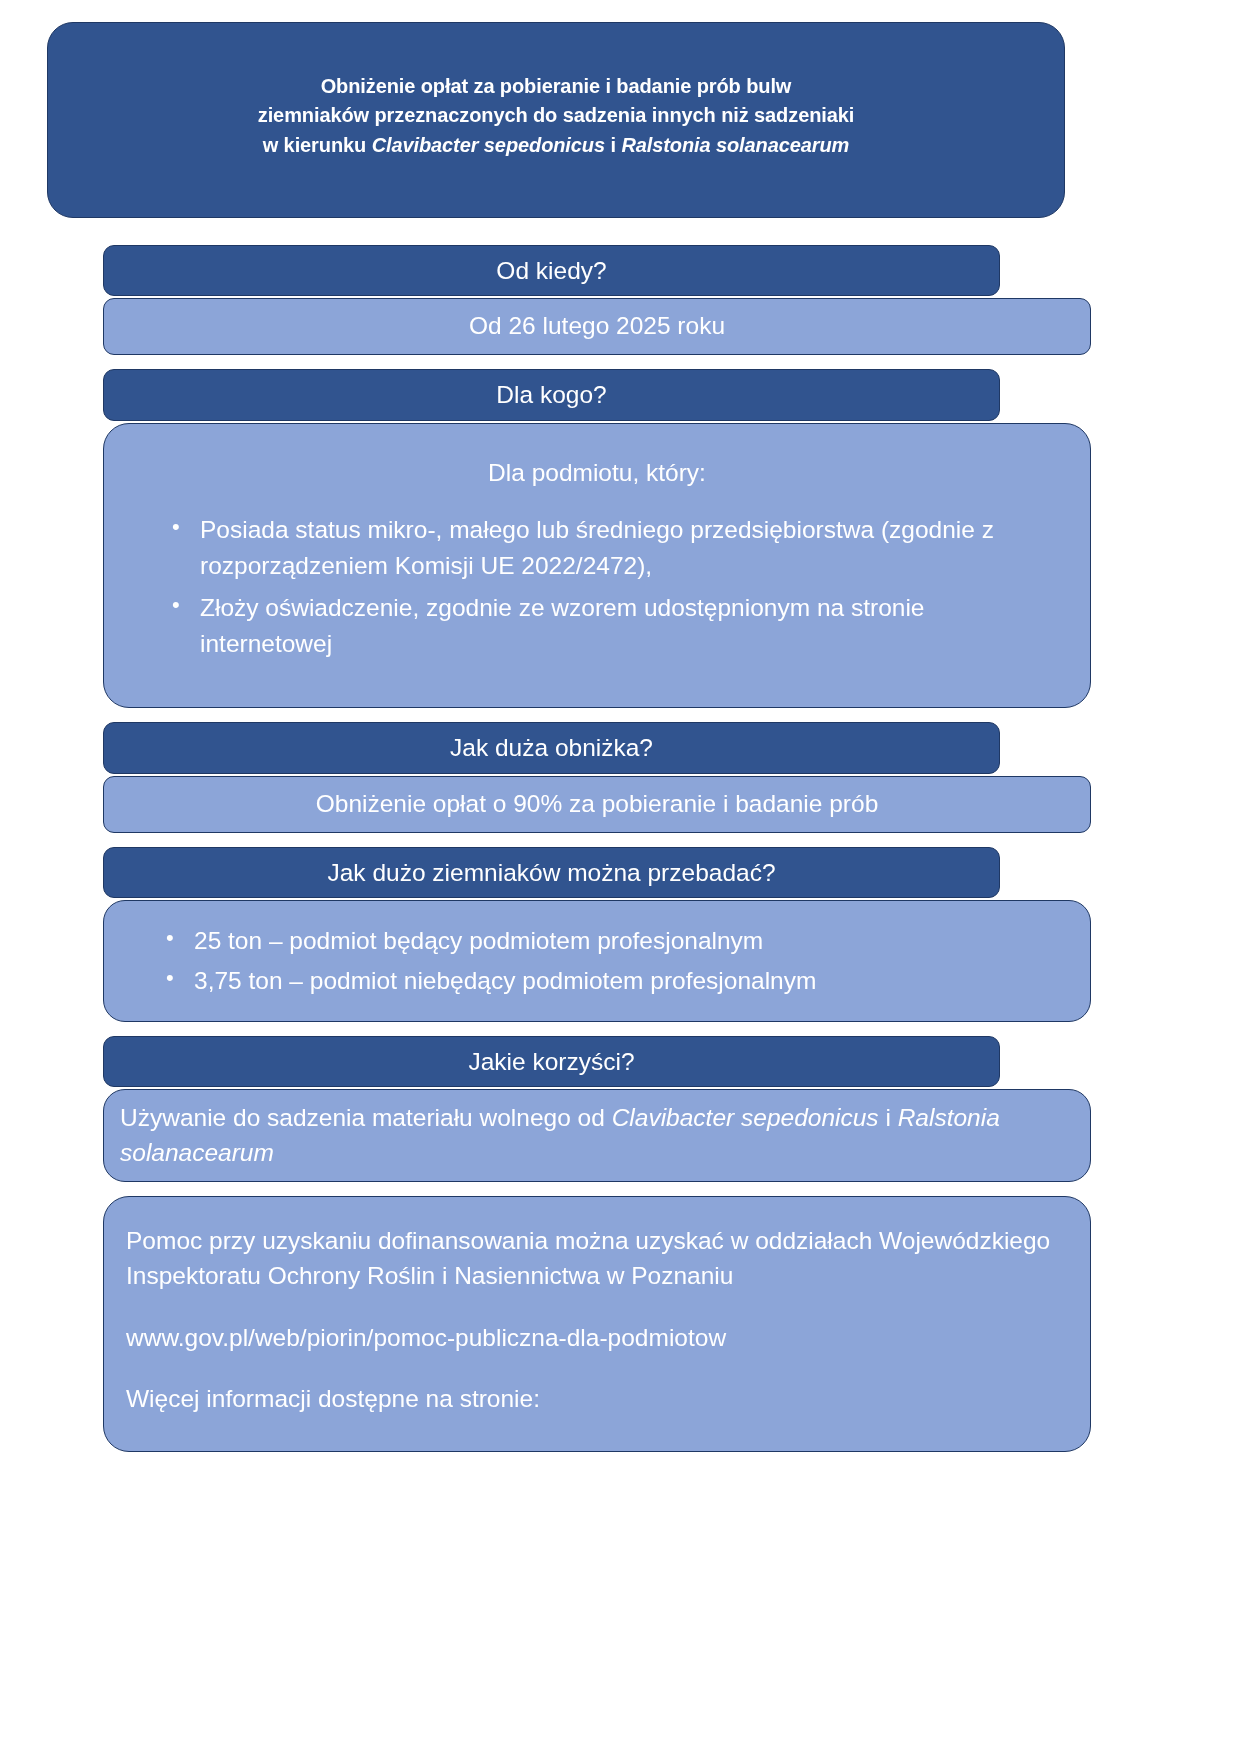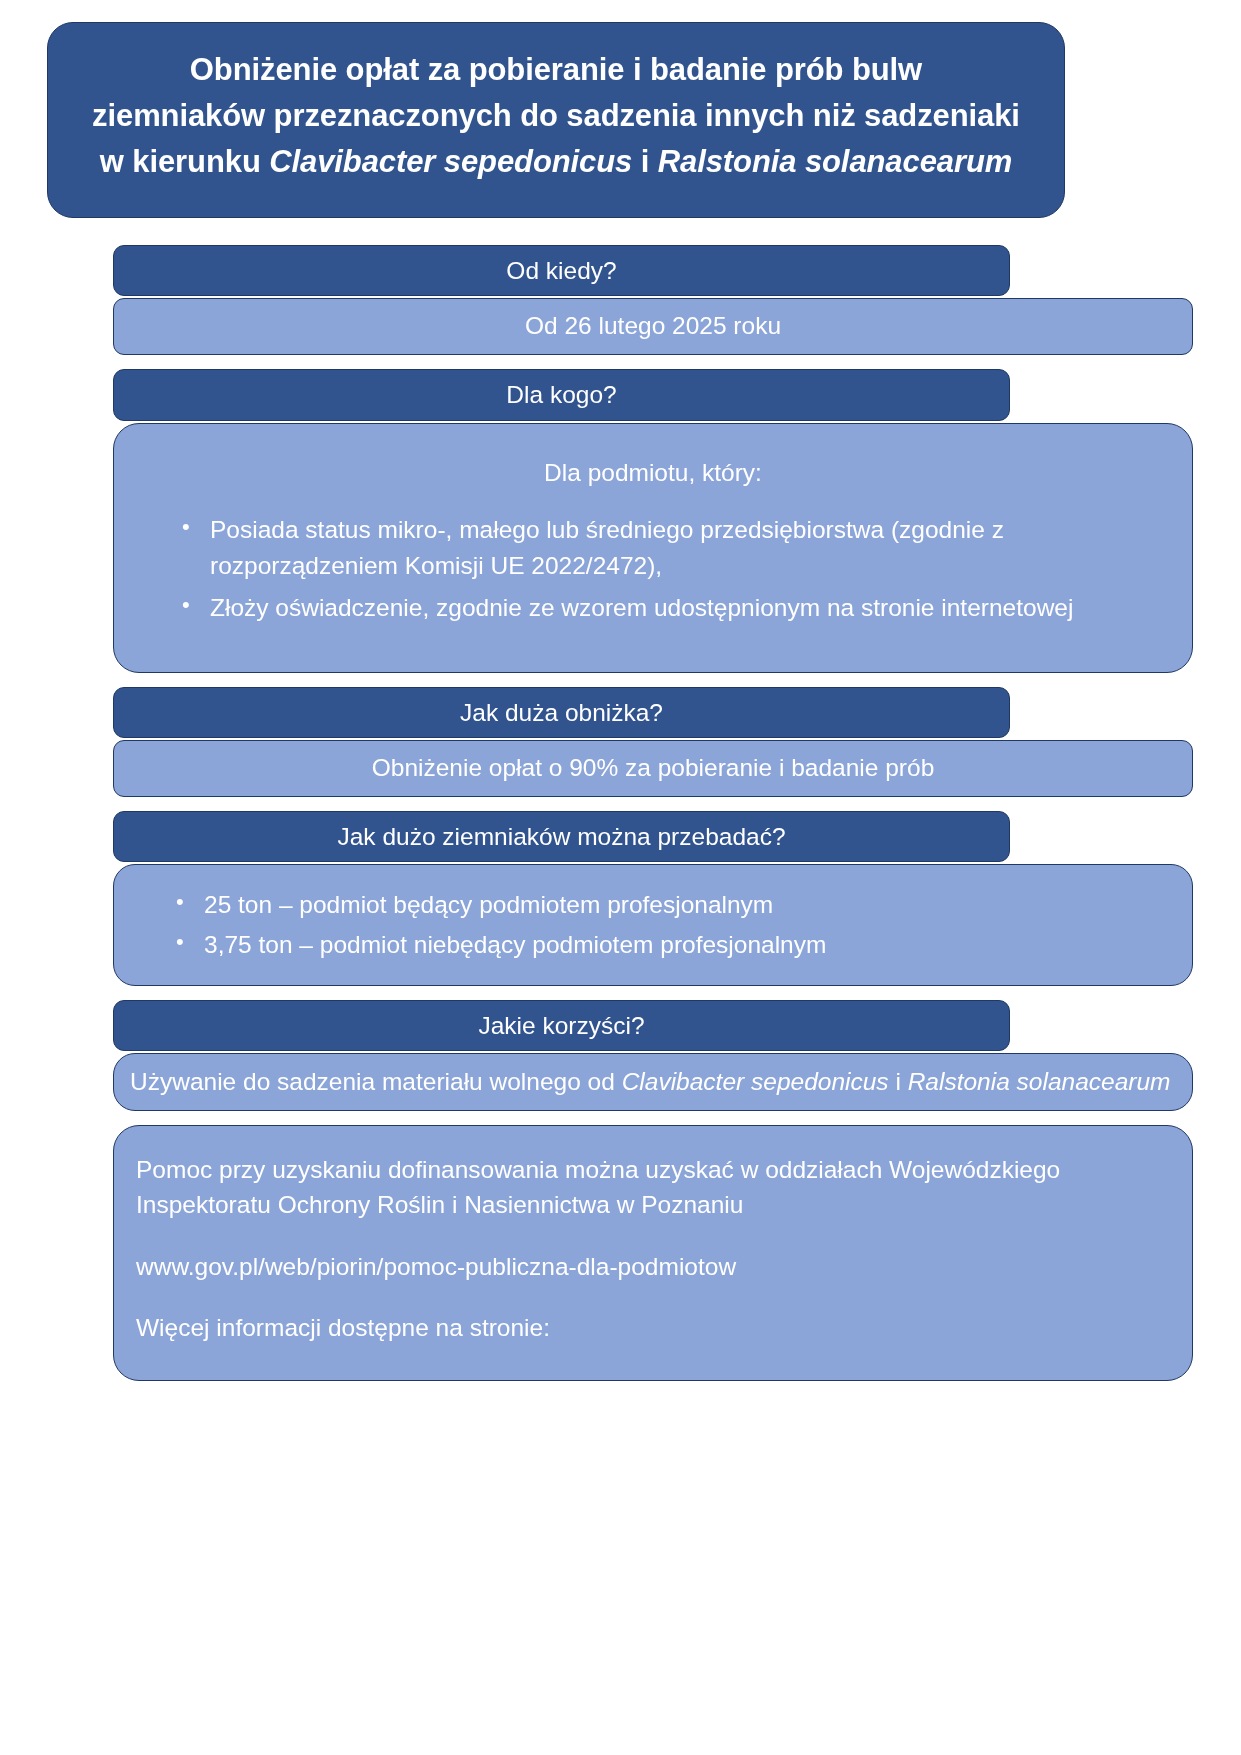--- a/index.html
+++ b/index.html
@@ -34,34 +34,34 @@
     box-sizing: border-box;
     background: #31548F;
     border: 1.5px solid #1F3864;
     border-radius: 26px;
     display: flex;
     align-items: center;
     justify-content: center;
     padding: 6px 18px 14px 18px;
   }
   .title-text {
-    font-size: 31px;
+    font-size: 20px;
     font-weight: bold;
     line-height: 1.48;
     text-align: center;
     letter-spacing: -0.1px;
   }
   .title-text .sci {
     font-style: italic;
   }
 
   
   .sections {
     position: absolute;
-    left: 113px;
+    left: 103px;
     top: 245px;
     width: 897px;
   }
 
   .section {
     margin-bottom: 14px;
   }
 
   .sec-header {
     box-sizing: border-box;
@@ -74,21 +74,21 @@
     justify-content: center;
     text-align: center;
     font-size: 24.5px;
     line-height: 1.2;
     padding: 10px 14px;
     min-height: 48px;
   }
 
   .sec-body {
     box-sizing: border-box;
-    width: 1080px;
+    width: 988px;
     background: #8CA5D8;
     border: 1.2px solid #1F3864;
     border-radius: 11px;
     margin-top: 2px;
     font-size: 24.5px;
     line-height: 1.42;
     padding: 10px 16px;
   }
   .sec-body.center {
     text-align: center;

